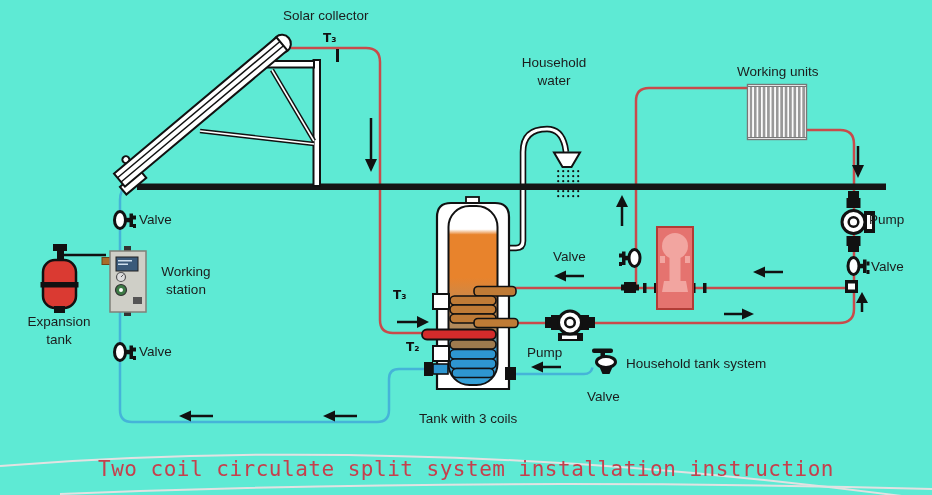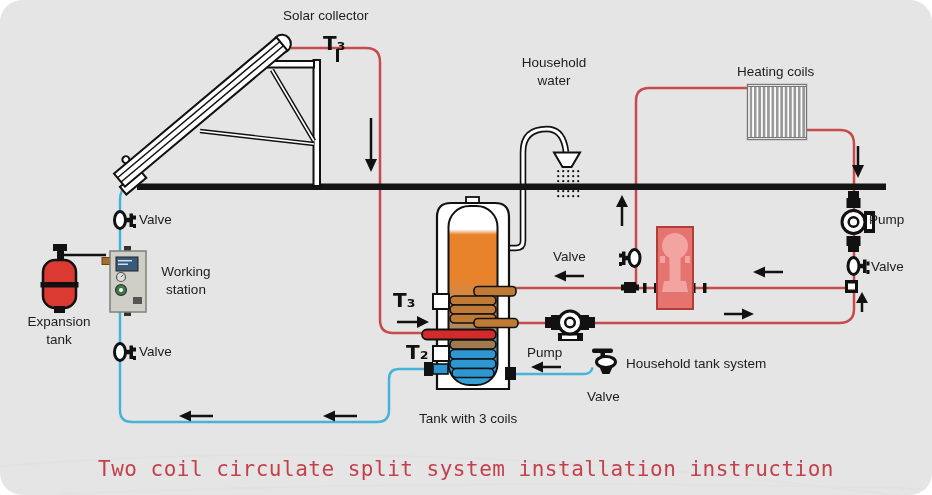--- a/index.html
+++ b/index.html
@@ -3,28 +3,28 @@
 <meta charset="utf-8">
 <style>
   :root{
     --pipe-hot:#c84b4b; --pipe-cold:#45b4d8; --tank-orange:#e8832c; --tank-tan:#b5885c;
     --tank-blue:#3fa3d6; --coil-upper:#bf7b36; --coil-mid:#9e7a4e; --coil-lower:#2e96d0;
     --tube-red:#d32b2b; --expansion-red:#da3a32; --gas-fill:#e5736f; --gas-inner:#f2a5a0;
     --radiator-fin:#999999; --station-fill:#cfcfc7; --screen-blue:#3a5a7a;
     --caption-red:#c5404d; --swoosh-gray:#e2e2e2; --line-black:#151515;
   }
   html,body{margin:0;padding:0;background:#fff;}
-  #stage{position:relative;width:932px;height:495px;background:#e5e5e5;overflow:hidden;
-         font-family:"Liberation Sans",sans-serif;border-radius:22px;}
+  #stage{position:relative;width:932px;height:495px;background:#5eead4;overflow:hidden;
+         font-family:"Liberation Sans",sans-serif;}
   #diagram-svg{position:absolute;left:0;top:0;}
   .lbl{position:absolute;font-size:13.5px;color:#1c1c1c;line-height:1.3;white-space:nowrap;}
   .wrap{white-space:normal;text-align:center;}
   .ctr{text-align:center;}
   .tlbl{position:absolute;font-family:"DejaVu Sans",sans-serif;font-weight:600;
-        font-size:20px;color:#111;white-space:nowrap;}
+        font-size:12px;color:#111;white-space:nowrap;}
   .caption{position:absolute;left:0;right:0;top:457px;text-align:center;
            font-family:"DejaVu Sans Mono",monospace;font-size:21px;
            letter-spacing:.5px;color:var(--caption-red);}
 </style>
 </head>
 <body>
 
 <div id="stage">
 
 <svg id="diagram-svg" width="932" height="495" viewBox="0 0 932 495">
@@ -282,21 +282,21 @@
     <g>
           <line x1="858" y1="146" x2="858" y2="166"></line>
           <polygon points="852,165 864,165 858,178" stroke="none"></polygon>
         </g>
   </g>
 </svg>
 
 <div class="lbl" style="left:283px;top:7px">Solar collector</div>
 <div class="tlbl" style="left:323px;top:31px">T₃</div>
 <div class="lbl wrap" style="left:510px;top:54px;width:88px">Household water</div>
-<div class="lbl" style="left:737px;top:63px">Heating coils</div>
+<div class="lbl" style="left:737px;top:63px">Working units</div>
 <div class="lbl" style="left:869px;top:211px">Pump</div>
 <div class="lbl" style="left:871px;top:258px">Valve</div>
 <div class="lbl" style="left:553px;top:248px">Valve</div>
 <div class="lbl" style="left:139px;top:211px">Valve</div>
 <div class="lbl" style="left:139px;top:343px">Valve</div>
 <div class="lbl wrap ctr" style="left:14px;top:313px;width:90px">Expansion tank</div>
 <div class="lbl wrap" style="left:150px;top:263px;width:72px">Working station</div>
 <div class="tlbl" style="left:393px;top:288px">T₃</div>
 <div class="tlbl" style="left:406px;top:340px">T₂</div>
 <div class="lbl" style="left:527px;top:344px">Pump</div>

